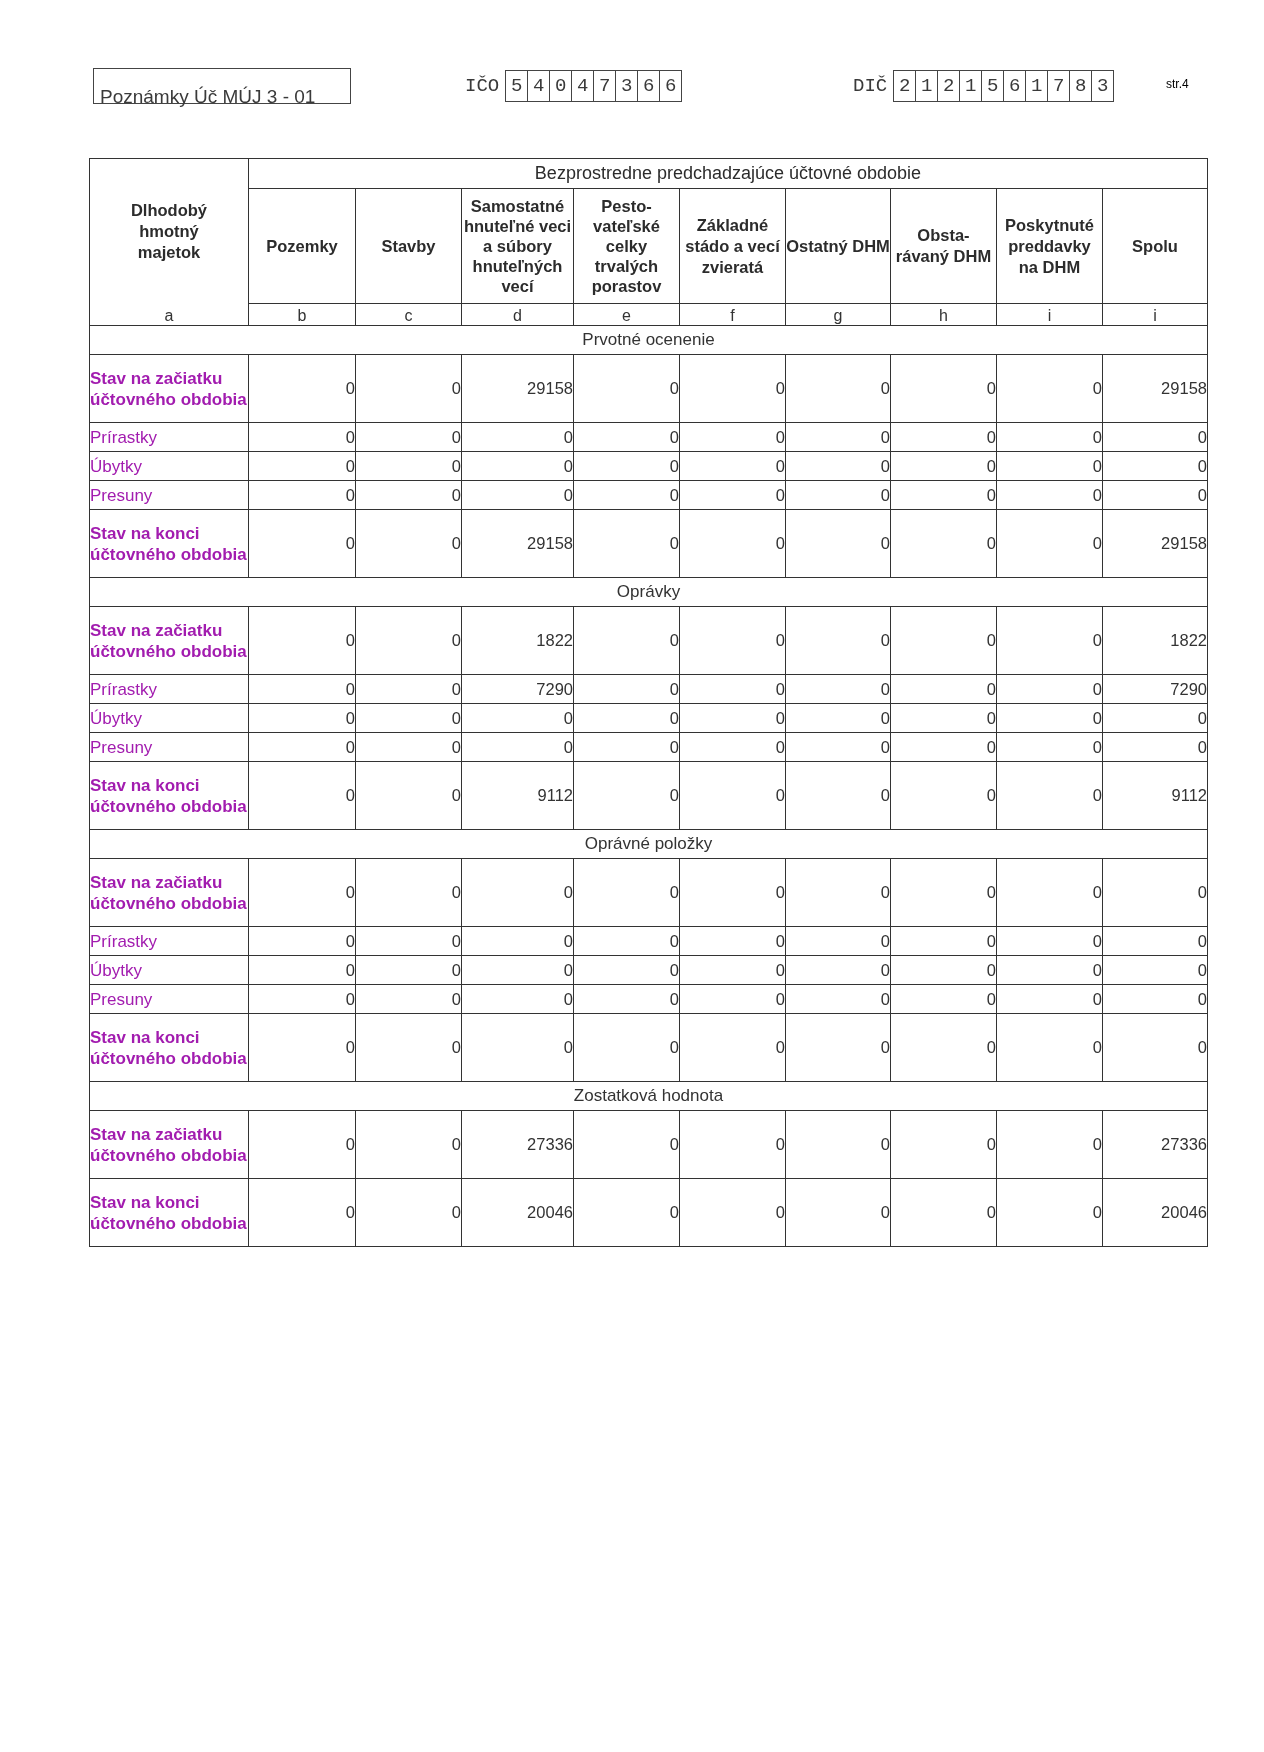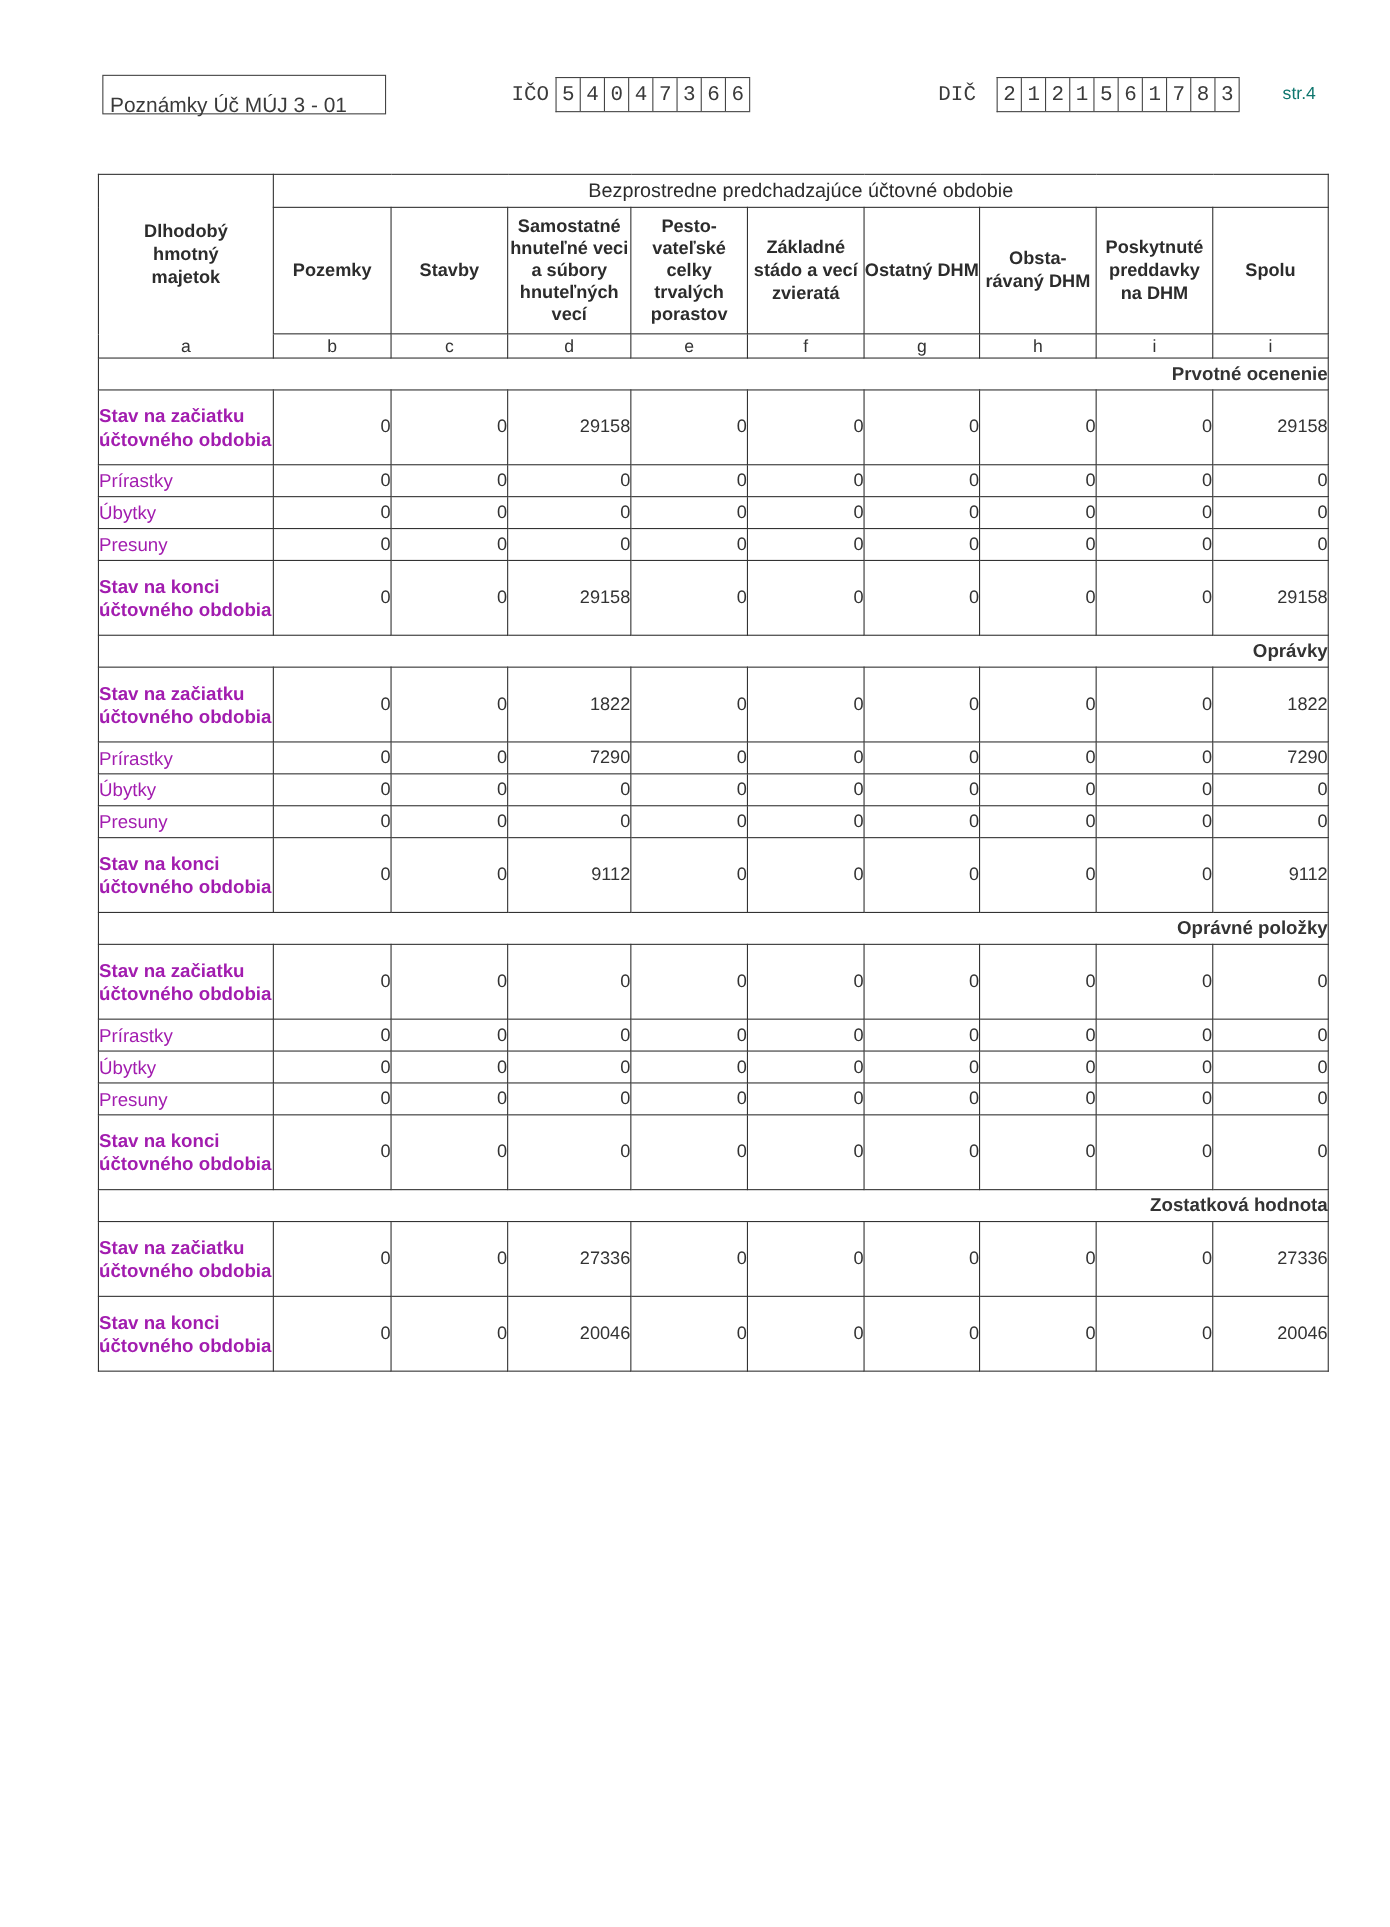--- a/index.html
+++ b/index.html
@@ -6,35 +6,35 @@
   body { width: 1264px; height: 1752px; position: relative; font-family: "Liberation Sans", sans-serif; color: #2a2a2a; overflow: hidden; }
   .page { position: absolute; left: 0; top: 0; width: 1264px; height: 1752px; }
 
   
   .form-code { position: absolute; left: 93px; top: 68px; width: 258px; height: 32px; border: 1.5px solid #444; box-sizing: border-box; font-size: 19px; padding: 17px 6px; color: #3a3a3a; white-space: nowrap; }
   .id-group { position: absolute; top: 70px; display: flex; align-items: center; font-family: Liberation Mono, monospace; }
   .id-label { font-size: 19px; margin-right: 6px; color: #3a3a3a; }
   .digits { display: flex; border: 1.5px solid #444; border-right: none; }
   .digit { width: 22px; height: 30px; border-right: 1.5px solid #444; box-sizing: border-box; font-size: 19px; text-align: center; line-height: 30px; color: #3a3a3a; }
   .ico { left: 465px; }
-  .dic { left: 853px; gap: 13px; }
-  .page-no { position: absolute; left: 1166px; top: 77px; font-size: 16px; color: #0f766e; }
+  .dic { left: 853px; }
+  .page-no { position: absolute; left: 1166px; top: 77px; font-size: 12px; color: #000000; }
 
   .table-title { position: absolute; left: 95px; top: 127px; font-size: 19.5px; font-weight: bold; color: #2a2a2a; white-space: nowrap; }
 
   
   table.grid { position: absolute; left: 89px; top: 158px; width: 1118px; border-collapse: collapse; table-layout: fixed; }
   table.grid td, table.grid th { border: 1.3px solid #333; padding: 0; box-sizing: border-box; }
   th { font-weight: bold; font-size: 16.5px; line-height: 21px; text-align: center; vertical-align: middle; color: #2c2c2c; }
   .period-head { height: 30px; font-size: 18px; font-weight: normal; }
   .col-head { height: 115px; vertical-align: middle; }
   .row-head-cell { font-size: 16.5px; }
   .letter-row td { height: 22px; font-size: 16px; text-align: center; vertical-align: bottom; border-top: none !important; color: #333; }
 
-  .section td { height: 29px; font-size: 17px; font-weight: bold; text-align: right; padding-left: 4px; color: #333; }
+  .section td { height: 29px; font-size: 17px; font-weight: normal; text-align: center; padding-left: 4px; color: #333; }
   .row-tall td { height: 68px; }
   .row-short td { height: 29px; }
   td.label { font-size: 17px; text-align: left; padding-left: 4px; line-height: 21px; color: #a21caf; }
   td.label.bold { font-weight: bold; }
   td.num { text-align: right; padding-right: 4px; font-size: 16.5px; color: #333; }
   td.last { text-align: right; padding-right: 3px; }
 </style>
 </head>
 <body>
 

